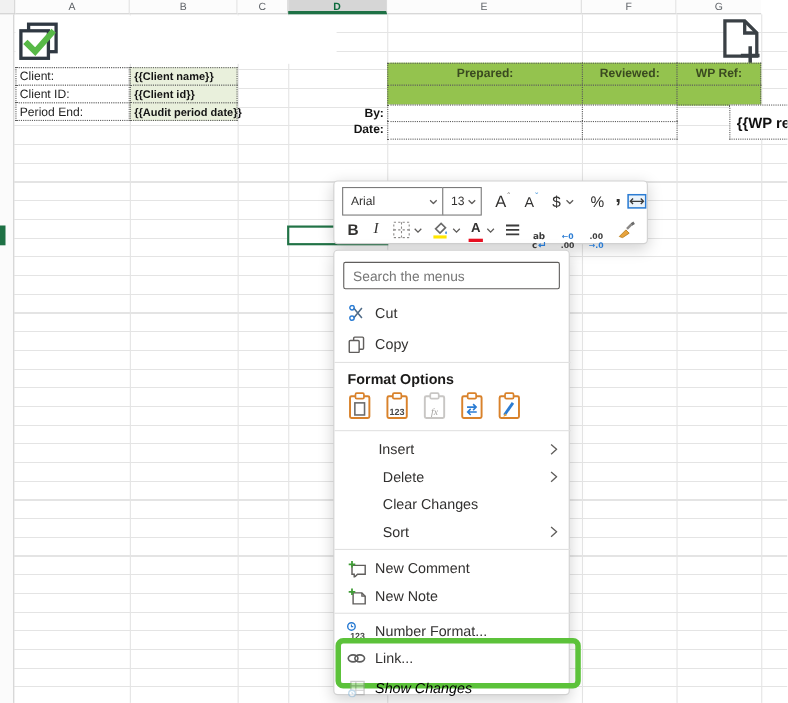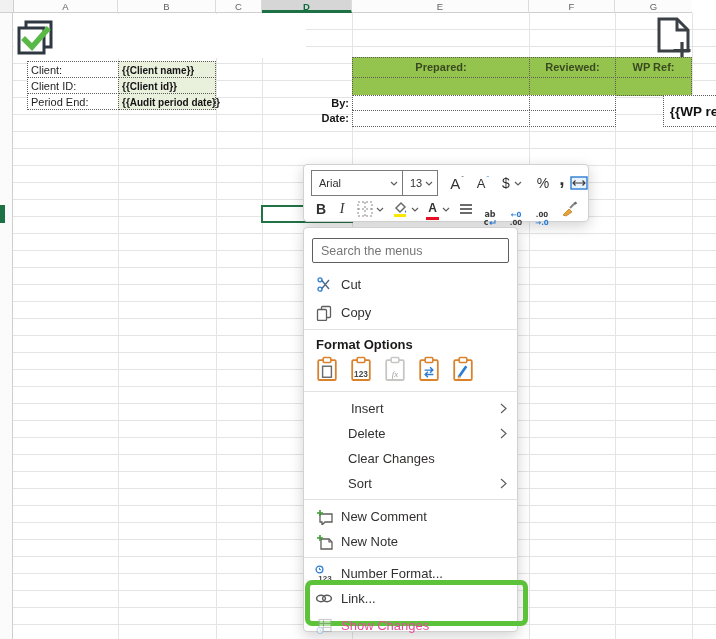--- a/index.html
+++ b/index.html
@@ -13,36 +13,36 @@
   .corner{left:0;top:0;width:14px;height:13px;background:#f1f1f1;border-right:1px solid #cfcfcf;border-bottom:1px solid #cfcfcf;}
   .rowstrip{left:0;top:13px;width:13px;bottom:0;background:#fbfbfb;border-right:1px solid #cfcfcf;}
   .rows-pattern{left:0;right:0;top:13px;bottom:0;
       background:repeating-linear-gradient(to bottom,transparent 0,transparent 16px,#e4e4e4 16px,#e4e4e4 17px);}
   .vl{top:13px;bottom:0;width:1px;background:#e4e4e4;}
   
   .cell{position:absolute;box-sizing:border-box;font-size:11px;line-height:15px;white-space:nowrap;}
   .dot{border:1px dotted #5c5c5c;}
   .greencell{background:#94c34e;color:#3a4a20;font-weight:bold;display:flex;align-items:flex-end;justify-content:center;padding-bottom:2px;}
   .valcell{background:#e9f0dc;font-weight:bold;color:#141414;padding:1px 0 0 3px;font-size:10px;}
-  .lblcell{background:#fff;color:#1f1f1f;padding:1px 0 0 3px;margin-left:13px;}
+  .lblcell{background:#fff;color:#1f1f1f;padding:1px 0 0 3px;}
   .rlabel{font-weight:bold;color:#141414;text-align:right;padding-right:3px;padding-top:1px;}
   .whitecell{background:#fff;}
   .wpref{display:flex;align-items:center;justify-content:center;font-weight:bold;font-size:13.5px;color:#111;margin-left:48px;}
   .selcell{border:2px solid #217346;background:#fff;}
   .rowmark{background:#1e7145;}
   
   .panel{background:#fff;border:1px solid #d1d1d1;border-radius:4px;
          box-shadow:0 4px 14px rgba(0,0,0,.18);}
   .combo{border:1px solid #7a7a7a;background:#fff;height:26px;display:flex;align-items:center;
          font-size:11px;color:#323130;padding:0 4px 0 7px;justify-content:space-between;}
   .tbtn{position:absolute;display:flex;align-items:center;justify-content:center;color:#323130;cursor:default;}
   .caret{width:8px;height:5px;display:inline-block;}
   .menu-item{position:absolute;left:0;width:215px;height:25px;display:flex;align-items:center;font-size:13px;color:#323130;}
   .menu-item .mi-icon{width:18px;margin:0 8px 0 11px;display:flex;justify-content:center;}
-  .menu-item.disabled{color:#ec4899;}
+  .menu-item.disabled{color:#000000;font-style:italic;}
   .mdiv{position:absolute;left:0;width:215px;height:1px;background:#e1e1e1;}
   .mlabel{white-space:nowrap;}
   .subarrow{position:absolute;right:12px;}
   .search{position:absolute;left:8px;top:10px;width:197px;height:25px;border:1px solid #605e5c;border-radius:2px;
           font-family:"Liberation Sans",sans-serif;font-size:12.5px;padding:0 8px;box-sizing:border-box;color:#323130;}
   .search::placeholder{color:#767676;}
   .hlbox{position:absolute;border:5px solid #5cc23a;border-radius:7px;}
   .decic{display:flex;flex-direction:column;align-items:center;font-family:"DejaVu Sans",sans-serif;
          font-size:7px;line-height:8px;color:#3b3b3b;font-weight:bold;margin-top:20px;}
   .decic .blue{color:#2b7cd3;}
@@ -290,21 +290,21 @@
         <rect x="6.5" y="1" width="7" height="4.5" rx="1" fill="#fff" stroke="#d9822b" stroke-width="1.4"></rect>
         <path d="M6 19 L13 9" stroke="#2b7cd3" stroke-width="2.4"></path>
         <path d="M5 20.5 L8 19.5 L6.5 17.5 Z" fill="#e8a33d"></path>
       </svg>
     </div>
 
     <div class="mdiv" style="top:163px"></div>
 
     <div class="menu-item" style="top:168px">
       <span class="mi-icon"></span>
-        <span style="margin-left:10px" class="mlabel">Insert</span>
+        <span style="margin-left:3px" class="mlabel">Insert</span>
       <svg class="subarrow" width="7" height="11" viewBox="0 0 7 11">
           <path d="M1 1 l5 4.5 L1 10" fill="none" stroke="#605e5c" stroke-width="1.2"></path>
         </svg>
     </div>
     <div class="menu-item" style="top:193px">
       <span class="mi-icon"></span>
         <span style="margin-left:7px" class="mlabel">Delete</span>
       <svg class="subarrow" width="7" height="11" viewBox="0 0 7 11">
           <path d="M1 1 l5 4.5 L1 10" fill="none" stroke="#605e5c" stroke-width="1.2"></path>
         </svg>

